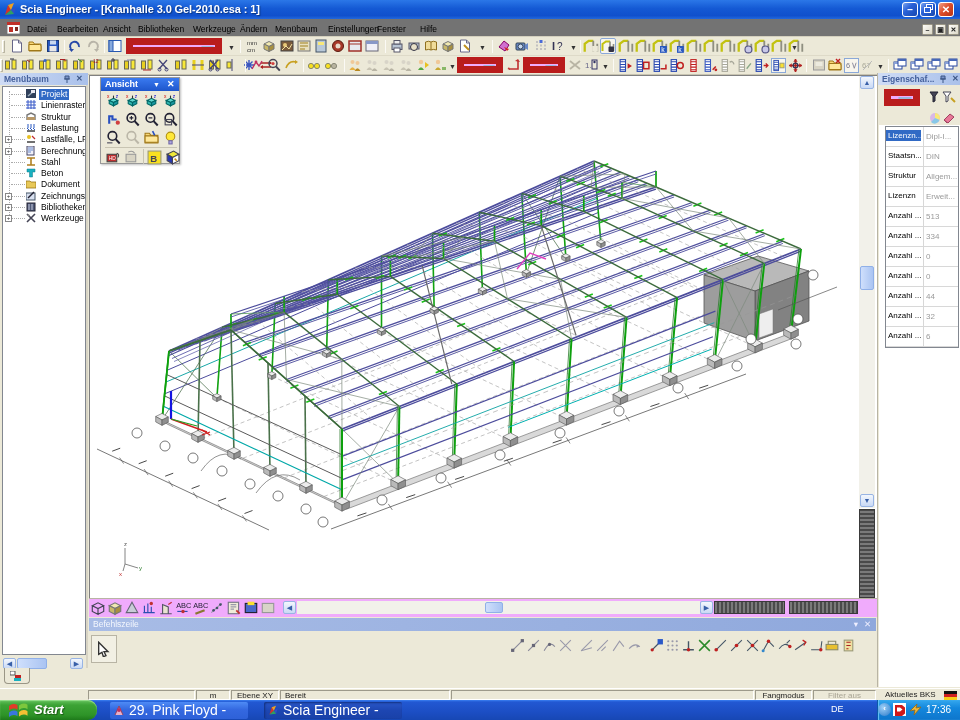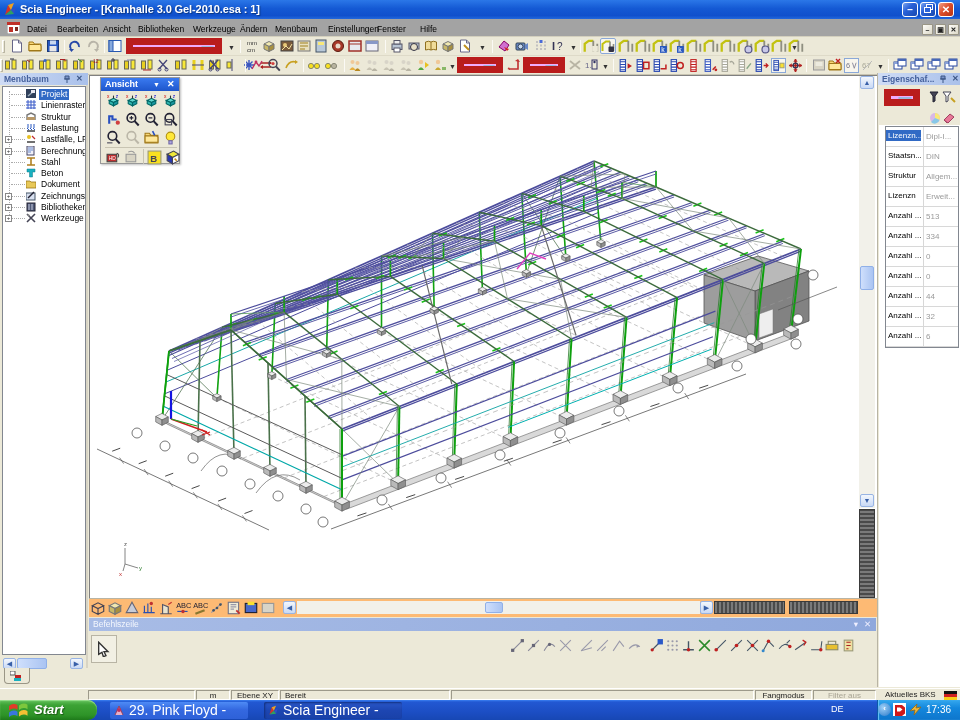--- a/index.html
+++ b/index.html
@@ -1,21 +1,21 @@
 <!DOCTYPE html>
 <html><head><meta charset="utf-8"><style>
 *{margin:0;padding:0;box-sizing:border-box}
 html,body{width:960px;height:720px;overflow:hidden;font-family:"Liberation Sans",sans-serif;background:#ece9d8}
 .abs{position:absolute}
 #titlebar{left:0;top:0;width:960px;height:19px;background:linear-gradient(180deg,#2b77e8 0%,#1459d4 45%,#1050cc 82%,#2268dd 100%);}
 #titlebar .tt{position:absolute;left:20px;top:3px;color:#fff;font-weight:bold;font-size:11px;letter-spacing:-0.1px;text-shadow:1px 1px 1px #0a3580}
 .wbtn{position:absolute;top:2px;width:16px;height:15px;border-radius:3px;border:1px solid #fff;color:#fff;font-size:10px;line-height:13px;text-align:center;font-weight:bold}
 .wb-blue{background:linear-gradient(135deg,#7ba4ef 0%,#2a62d8 40%,#1747b0 100%)}
 .wb-red{background:linear-gradient(135deg,#f0a188 0%,#dd4f2c 45%,#b83313 100%)}
-#menubar{left:0;top:19px;width:960px;height:18px;background:#a3a3a3;border-bottom:1px solid #d4d0be;font-size:8.5px;color:#000}
+#menubar{left:0;top:19px;width:960px;height:18px;background:#737373;border-bottom:1px solid #d4d0be;font-size:8.5px;color:#000}
 .mi{position:absolute;top:5px}
 .cbtn{position:absolute;top:5px;width:11px;height:11px;background:linear-gradient(135deg,#fdfcf8,#dcd8c8);border:1px solid #9a9686;border-radius:1px;font-size:7px;line-height:9px;text-align:center;color:#222;font-weight:bold}
 .tb{left:0;width:960px;height:19px;background:#ece9d8}
 .ic{position:absolute}
 .sep{position:absolute;width:1px;background:#c8c4b2;border-right:1px solid #fbfaf5}
 .grip{position:absolute;width:3px;border-left:1px solid #fff;border-top:1px solid #fff;border-right:1px solid #b8b4a2;border-bottom:1px solid #b8b4a2;border-radius:1px}
 .combo{position:absolute;background:#f0abfc;border:7px solid #b91c1c;font-size:8px;white-space:nowrap;overflow:hidden}
 .cdrop{position:absolute;right:1px;top:1px;bottom:1px;width:13px;background:linear-gradient(180deg,#e8f0fc,#c0d4f4);border:1px solid #9cb8e0;border-radius:1px;color:#3a5a9c;text-align:center;font-size:7px;line-height:13px}
 .dd{position:absolute;font-size:7px;color:#333}
 .panelhdr{position:absolute;height:12px;background:linear-gradient(90deg,#cfdcf5,#a9c0ea);font-size:8.5px;color:#44609c;font-weight:bold;line-height:12px;padding-left:4px}
@@ -1004,21 +1004,21 @@
       <text x="34" y="470" font-size="6" fill="#555">z</text>
       <text x="49" y="494" font-size="6" fill="#2a7a2a">y</text>
       <text x="29" y="500" font-size="6" fill="#c03030">x</text>
     </svg>
   </div>
 <div class="abs vsb" style="top:76px;height:432px"></div>
 <div class="sbtn" style="left:860px;top:76px;width:14px;height:13px;line-height:12px">▲</div>
 <div class="sthumb" style="left:860px;top:266px;width:14px;height:24px"></div>
 <div class="sbtn" style="left:860px;top:494px;width:14px;height:13px;line-height:12px">▼</div>
 <div class="abs mini minv" style="left:859px;top:509px;width:16px;height:89px"></div>
-<div class="abs" style="left:89px;top:598px;width:788px;height:19px;background:#fdba74;border-top:1px solid #b8b4a4">
+<div class="abs" style="left:89px;top:598px;width:788px;height:19px;background:#f0abfc;border-top:1px solid #b8b4a4">
 <svg class="ic" style="left:1px;top:1px" width="16" height="16" viewBox="0 0 14 14">
       <path d="M2 5 L7 2.5 L12 5 L7 7.5 Z M2 5 v5 L7 12.5 v-5 M12 5 v5 L7 12.5" fill="none" stroke="#445"></path>
     </svg>
 <svg class="ic" style="left:18px;top:1px" width="16" height="16" viewBox="0 0 14 14">
       <path d="M2 5 L7 2.5 L12 5 L7 7.5 Z" fill="#f0e8b0" stroke="#777"></path>
       <path d="M2 5v5 L7 12.5 v-5 Z" fill="#c8b868" stroke="#777"></path>
       <path d="M12 5v5 L7 12.5 v-5 Z" fill="#a89040" stroke="#777"></path>
     </svg>
 <svg class="ic" style="left:35px;top:1px" width="16" height="16" viewBox="0 0 14 14">
       <path d="M7 2 L12 11 H2 Z" fill="#c8ccd8" stroke="#667"></path>

